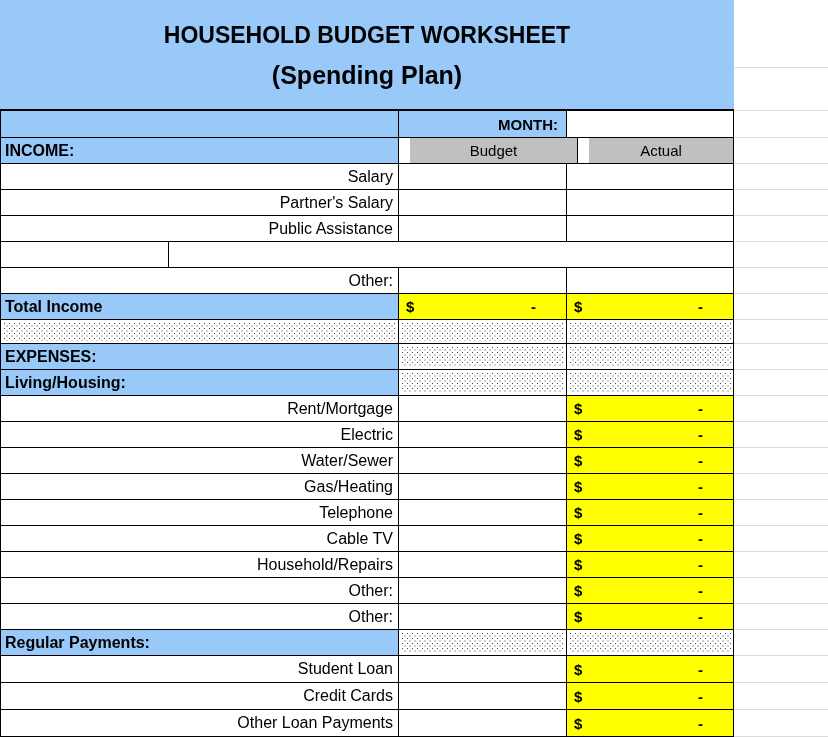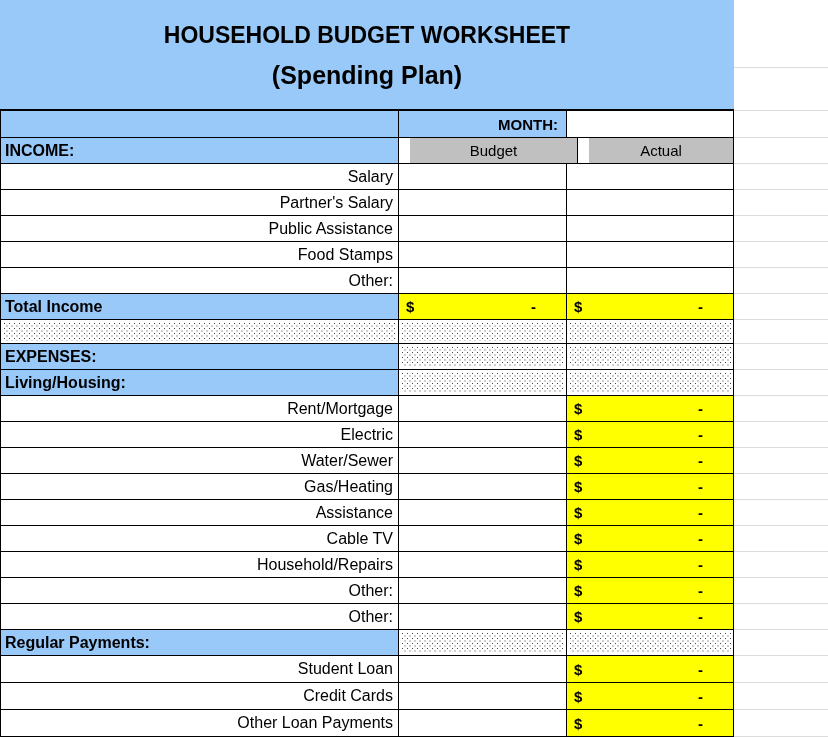--- a/index.html
+++ b/index.html
@@ -151,21 +151,20 @@
     <div class="cell c1 item-label">Partner's Salary</div>
     <div class="cell c2"></div>
     <div class="cell c3"></div>
   </div>
           <div class="row">
     <div class="cell c1 item-label">Public Assistance</div>
     <div class="cell c2"></div>
     <div class="cell c3"></div>
   </div>
           <div class="row">
-    <div class="cell c1 item-label">Food Stamps</div>
     <div class="cell c2"></div>
     <div class="cell c3"></div>
   </div>
           <div class="row">
     <div class="cell c1 item-label">Other:</div>
     <div class="cell c2"></div>
     <div class="cell c3"></div>
   </div>
         </div>
 
@@ -224,21 +223,21 @@
   </div>
           <div class="row">
     <div class="cell c1 item-label">Gas/Heating</div>
     <div class="cell c2"></div>
     <div class="cell c3 yellow">
               <span>$</span>
               <span>-</span>
             </div>
   </div>
           <div class="row">
-    <div class="cell c1 item-label">Assistance</div>
+    <div class="cell c1 item-label">Telephone</div>
     <div class="cell c2"></div>
     <div class="cell c3 yellow">
               <span>$</span>
               <span>-</span>
             </div>
   </div>
           <div class="row">
     <div class="cell c1 item-label">Cable TV</div>
     <div class="cell c2"></div>
     <div class="cell c3 yellow">

